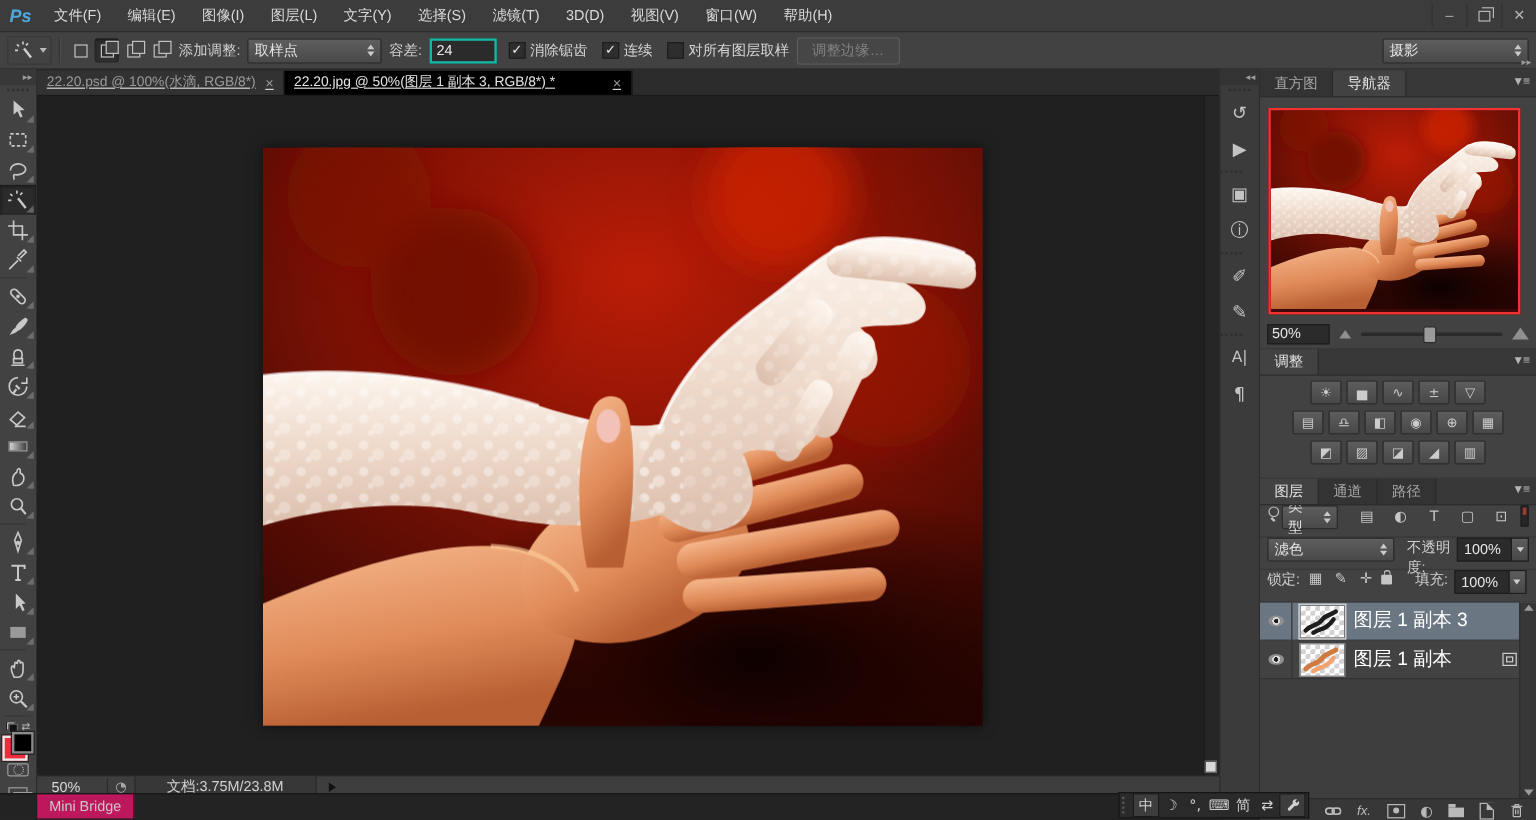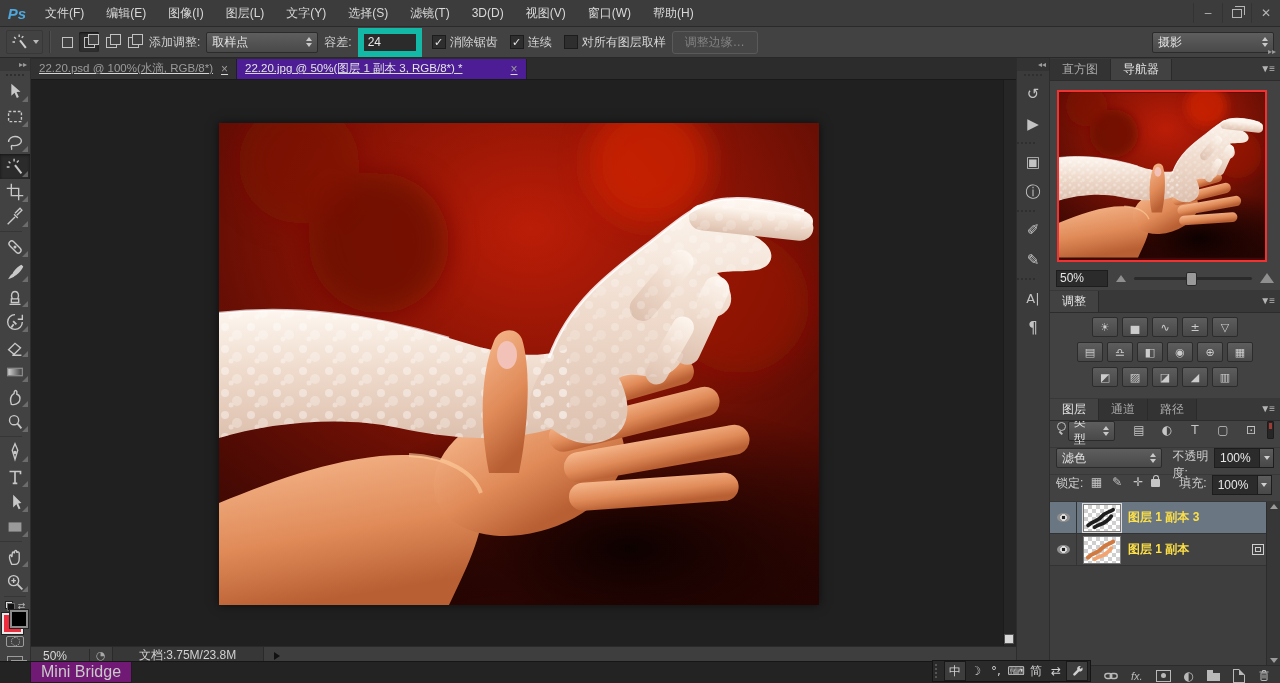--- a/index.html
+++ b/index.html
@@ -28,21 +28,21 @@
   .msq{width:9px;height:9px;border:1px solid #c2c2c2;}
   .msq2{width:9px;height:9px;border:1px solid #c2c2c2;position:relative;}
   .msq2::after{content:"";position:absolute;left:3px;top:-4px;width:9px;height:9px;border:1px solid #c2c2c2;background:#424242;}
   .olabel{color:#cfcfcf;}
   .dropdown{display:flex;align-items:center;justify-content:space-between;background:linear-gradient(#5e5e5e,#494949);
             border:1px solid #2b2b2b;border-radius:2px;height:19px;padding:0 5px;color:#e3e3e3;}
   .spin{display:inline-flex;flex-direction:column;gap:2px;margin-left:6px;}
   .spin i{width:0;height:0;border-left:3.5px solid transparent;border-right:3.5px solid transparent;}
   .spin i.up{border-bottom:4px solid #c9c9c9;}
   .spin i.dn{border-top:4px solid #c9c9c9;}
-  .numinput{width:44px;height:17px;background:#2b2b2b;border:6px solid #14b8a6;color:#e8e8e8;padding:0 4px;line-height:17px;}
+  .numinput{width:44px;height:17px;background:#2b2b2b;border:2px solid #14b8a6;color:#e8e8e8;padding:0 4px;line-height:17px;}
   .cb{display:flex;align-items:center;gap:4px;}
   .cbbox{width:12px;height:12px;background:#2e2e2e;border:1px solid #1c1c1c;display:flex;align-items:center;justify-content:center;
          color:#e8e8e8;font-size:11px;line-height:10px;}
   .btn-disabled{border:1px solid #5a5a5a;border-radius:3px;color:#828282;padding:2px 12px;background:#464646;}
   #workspace{margin-left:auto;width:110px;}
 
   
   #content{display:flex;height:627px;}
 
   
@@ -66,21 +66,21 @@
   .qmicon{width:16px;height:12px;border:1px solid #9c9c9c;border-radius:2px;margin-top:8px;display:flex;align-items:center;justify-content:center;}
   .qmicon i{width:7px;height:7px;border:1px dotted #bbb;border-radius:50%;}
   .smicon{position:relative;width:14px;height:11px;border:1px solid #9c9c9c;margin-top:9px;}
   .smicon::after{content:"";position:absolute;left:3px;top:3px;width:14px;height:11px;border:1px solid #9c9c9c;background:#424242;}
 
   
   #doccol{flex:1;display:flex;flex-direction:column;background:#1f1f1f;min-width:0;}
   #tabbar{height:21px;background:#2c2c2c;display:flex;align-items:center;border-bottom:1px solid #191919;text-decoration:underline;}
   .doctab{height:20px;display:flex;align-items:center;gap:8px;padding:0 8px;font-size:11.5px;
           background:#323232;color:#9b9b9b;border-right:1px solid #1f1f1f;white-space:nowrap;}
-  .doctab.active{background:#4c1d95;color:#e4e4e4;gap:48px;}
+  .doctab.active{background:#000000;color:#e4e4e4;gap:48px;}
   .tabclose{color:#9a9a9a;font-size:12px;}
   #canvas{flex:1;position:relative;background:#202020;overflow:hidden;}
   #mainart{position:absolute;left:188px;top:43px;box-shadow:0 0 10px rgba(0,0,0,.6);}
   #vscroll{position:absolute;right:0;top:0;bottom:0;width:12px;background:#262626;border-left:1px solid #1b1b1b;}
   #corner{position:absolute;right:2px;bottom:2px;width:8px;height:8px;background:#d8d8d8;border:1px solid #555;}
   #statusbar{height:17px;background:#3e3e3e;border-top:1px solid #2a2a2a;display:flex;align-items:center;gap:6px;padding-left:12px;margin-bottom:0;}
   #statuszoom{width:40px;color:#d8d8d8;}
   .statussep{width:1px;height:13px;background:#2b2b2b;}
   #saveicon{color:#a9a9a9;font-size:11px;}
   #docinfo{width:150px;text-align:center;background:#373737;border-left:1px solid #2a2a2a;border-right:1px solid #2a2a2a;color:#d2d2d2;height:100%;line-height:17px;}
@@ -137,41 +137,41 @@
 
   #layerlist{flex:1;position:relative;background:#3e3e3e;overflow:hidden;}
   .lrow{height:31px;display:flex;align-items:center;border-bottom:1px solid #333;background:#424242;padding-right:16px;}
   .lrow.selected{background:#6b7683;}
   .eyecell{width:26px;align-self:stretch;display:flex;align-items:center;justify-content:center;border-right:1px solid #333;}
   .eye{width:13px;height:9px;border-radius:50%;background:radial-gradient(circle at 50% 50%, #1d1d1d 1.8px, #d8d8d8 1.9px 3.2px, #8f8f8f 3.3px);}
   .lthumb{width:38px;height:28px;margin:0 7px 0 6px;border:1px solid #777;box-sizing:border-box;
           background-color:#fff;background-image:linear-gradient(45deg,#cfcfcf 25%,transparent 25%,transparent 75%,#cfcfcf 75%),linear-gradient(45deg,#cfcfcf 25%,transparent 25%,transparent 75%,#cfcfcf 75%);
           background-size:8px 8px;background-position:0 0,4px 4px;}
   .lrow.selected .lthumb{outline:1px solid #dcdcdc;}
-  .lname{color:#fde047;font-size:12px;white-space:nowrap;font-weight:bold;}
+  .lname{color:#ffffff;font-size:16px;white-space:nowrap;}
   .lbadge{margin-left:auto;position:relative;width:10px;height:9px;border:1px solid #cfcfcf;}
   .lbadge::after{content:"";position:absolute;left:2px;top:2px;width:4px;height:3px;border:1px solid #cfcfcf;}
   #llscroll{position:absolute;right:0;top:0;bottom:0;width:14px;background:#373737;border-left:1px solid #2c2c2c;display:flex;flex-direction:column;justify-content:space-between;align-items:center;padding:2px 0;box-sizing:border-box;}
   .scrarrow{width:0;height:0;border-left:4px solid transparent;border-right:4px solid transparent;}
   .scrarrow.up{border-bottom:5px solid #9c9c9c;}
   .scrarrow.dn{border-top:5px solid #9c9c9c;}
 
   #layersfooter{height:19px;background:#373737;border-top:1px solid #2b2b2b;display:flex;align-items:center;justify-content:flex-end;gap:13px;padding:0 10px;}
   .fico{color:#b9b9b9;font-size:12px;display:flex;align-items:center;}
   .fxlabel{font-style:italic;font-size:11px;color:#b9b9b9;}
   .maskico{width:13px;height:10px;border:1px solid #b9b9b9;display:flex;align-items:center;justify-content:center;}
   .maskico i{width:5px;height:5px;border-radius:50%;background:#b9b9b9;}
   .folderico{position:relative;width:13px;height:8px;background:#b9b9b9;margin-top:3px;}
   .folderico::before{content:"";position:absolute;left:0;top:-3px;width:6px;height:3px;background:#b9b9b9;}
   .pageico{position:relative;width:10px;height:12px;border:1px solid #b9b9b9;}
   .pageico::before{content:"";position:absolute;right:-1px;top:-1px;border:3px solid #373737;border-left-color:#b9b9b9;border-bottom-color:#b9b9b9;width:0;height:0;}
 
   
   #bottomstrip{position:absolute;left:0;bottom:0;width:1050px;height:21px;background:#232323;border-top:1px solid #161616;display:flex;align-items:flex-start;z-index:5;}
-  #minibridge{margin-left:30px;height:20px;line-height:20px;padding:0 10px;background:#701a75;color:#c9c9c9;font-size:16px;border:1px solid #1d1d1d;border-top:none;}
+  #minibridge{margin-left:30px;height:20px;line-height:20px;padding:0 10px;background:#be185d;color:#c9c9c9;font-size:12px;border:1px solid #1d1d1d;border-top:none;}
   #imebar{position:absolute;left:932px;bottom:1px;height:20px;background:#2a2a2a;border:1px solid #151515;display:flex;align-items:center;z-index:6;padding:0 2px;}
   .imeitem{min-width:18px;height:18px;display:flex;align-items:center;justify-content:center;color:#d0d0d0;font-size:12px;padding:0 1px;}
   .imeitem.boxed{background:#3d3d3d;border:1px solid #191919;}
   .imegrip{width:4px;height:14px;border-left:2px dotted #555;margin-right:3px;}
 </style>
 </head>
 <body>
 
 <div id="app">
 

